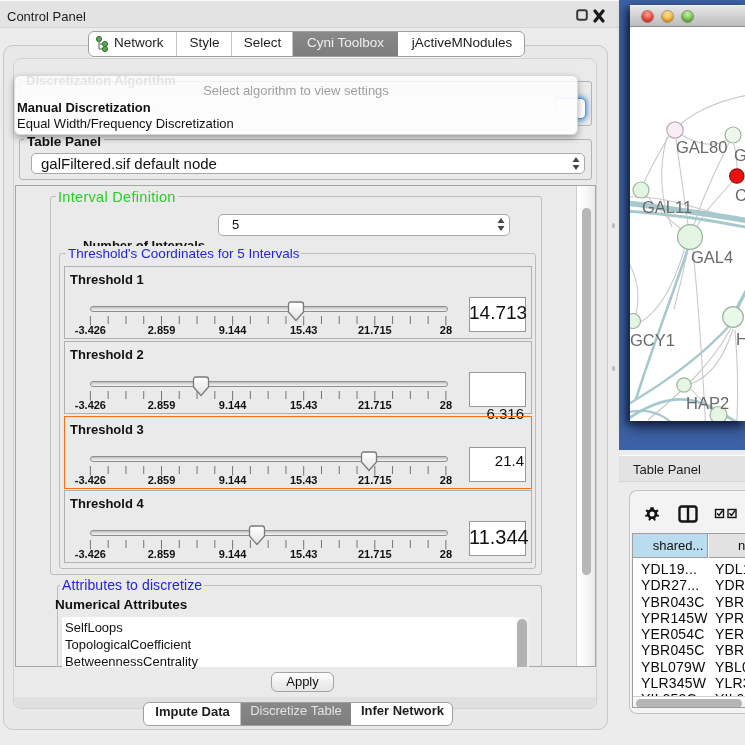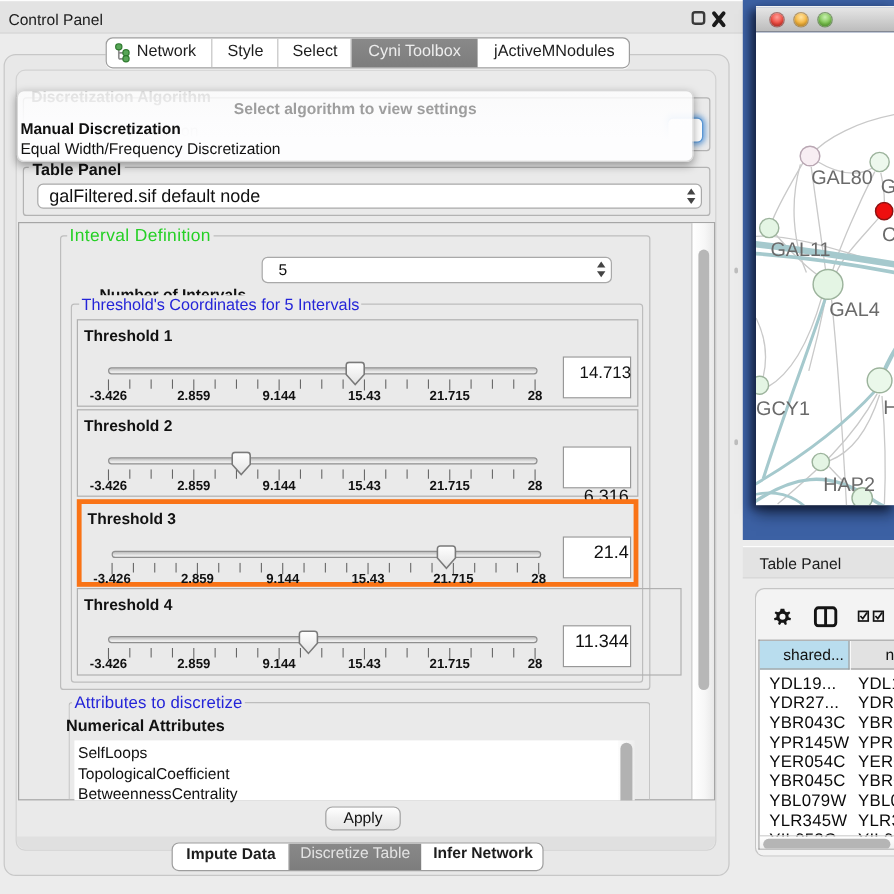--- a/index.html
+++ b/index.html
@@ -54,21 +54,21 @@
 <div class="abs" style="left:31px;top:153px;width:554px;height:21px;background:#fff;border:1px solid #a9a9a9;border-radius:5px;"></div>
 <div class="abs" style="left:41px;top:155px;font-size:15px;color:#111;">galFiltered.sif default node</div>
 <svg class="abs" style="left:570px;top:156px;" width="12" height="15" viewBox="0 0 12 15">
   <path d="M6 1 L9.5 6 L2.5 6 Z" fill="#444"></path>
   <path d="M6 14 L9.5 9 L2.5 9 Z" fill="#444"></path>
 </svg>
 
 <div class="abs" style="left:41px;top:101px;font-size:13px;color:#4a4a4a;">Manual Discretization</div>
 
 <div class="abs" style="left:14px;top:75px;width:564px;height:60px;background:linear-gradient(rgba(255,255,255,.78), rgba(253,253,254,.96) 45%, #fdfdfe 70%);border:1px solid #d8d8d8;border-radius:6px;box-shadow:0 3px 7px rgba(0,0,0,.35);"></div>
-<div class="abs" style="left:14px;top:83px;width:564px;text-align:center;font-size:13px;font-weight:bold;color:#9e9e9e;">Select algorithm to view settings</div>
+<div class="abs" style="left:14px;top:83px;width:564px;text-align:center;font-size:13px;font-weight:normal;color:#9e9e9e;">Select algorithm to view settings</div>
 <div class="abs b13" style="left:17px;top:100px;">Manual Discretization</div>
 <div class="abs" style="left:17px;top:116px;font-size:13px;color:#111;">Equal Width/Frequency Discretization</div>
 
 <div class="abs" style="left:15px;top:185px;width:581px;height:482px;border:1px solid #a6a6a6;background:#eaeaea;"></div>
 
 <div class="abs" style="left:576px;top:186px;width:19px;height:480px;background:linear-gradient(to right,#ffffff,#f7f7f7 55%,#e9e9e9);border-left:1px solid #cccccc;"></div>
 <div class="abs" style="left:582px;top:208px;width:9px;height:367px;background:#b7b7b7;border-radius:5px;"></div>
 
 <div class="abs" style="left:50px;top:196px;width:492px;height:379px;border:1px solid #bdbdbd;border-radius:3px;"></div>
 <div class="abs" style="left:56px;top:189px;font-size:14.5px;letter-spacing:.3px;color:#25d025;background:#eaeaea;padding:0 2px;">Interval Definition</div>
@@ -121,21 +121,21 @@
         <path d="M 4,1 L 14,1 Q 16.5,1 16.5,3.5 L 16.5,11 L 9,19.5 L 1.5,11 L 1.5,3.5 Q 1.5,1 4,1 Z" fill="url(#tg0)" stroke="#7a7a7a" stroke-width="1.3"></path>
         <defs>
           <linearGradient id="tg0" x1="0" y1="0" x2="0" y2="1">
             <stop offset="0" stop-color="#ffffff"></stop>
             <stop offset="1" stop-color="#e3e3e3"></stop>
           </linearGradient>
         </defs>
       </svg>
     </div>
     <div class="abs" style="left:469px;top:297px;width:57px;height:35px;background:#fff;border:1px solid #989898;"></div>
-    <div class="abs" style="left:469px;top:302px;width:44px;text-align:right;font-size:14px;color:#111;padding-left:14px;">14.713</div>
+    <div class="abs" style="left:469px;top:302px;width:44px;text-align:right;font-size:19px;color:#111;">14.713</div>
     <div class="abs" style="left:64px;top:341px;width:468px;height:73px;border:1px solid #b0b0b0;">
       <div class="abs b13" style="left:5px;top:5px;">Threshold 2</div>
       <div class="abs" style="left:25px;top:39px;width:358px;height:6px;border:1px solid #8f8f8f;border-radius:4px;background:linear-gradient(#bdbdbd,#e9e9e9 70%,#f0f0f0);"></div>
       <svg class="abs" style="left:0;top:49px;" width="410" height="12" viewBox="0 0 410 12">
         <line x1="25.4" y1="0" x2="25.4" y2="9.5" stroke="#666" stroke-width="0.9"></line>
         <line x1="43.175" y1="0" x2="43.175" y2="8" stroke="#666" stroke-width="0.9"></line>
         <line x1="60.949999999999996" y1="0" x2="60.949999999999996" y2="8" stroke="#666" stroke-width="0.9"></line>
         <line x1="78.725" y1="0" x2="78.725" y2="8" stroke="#666" stroke-width="0.9"></line>
         <line x1="96.5" y1="0" x2="96.5" y2="9.5" stroke="#666" stroke-width="0.9"></line>
         <line x1="114.275" y1="0" x2="114.275" y2="8" stroke="#666" stroke-width="0.9"></line>
@@ -166,21 +166,21 @@
         <defs>
           <linearGradient id="tg1" x1="0" y1="0" x2="0" y2="1">
             <stop offset="0" stop-color="#ffffff"></stop>
             <stop offset="1" stop-color="#e3e3e3"></stop>
           </linearGradient>
         </defs>
       </svg>
     </div>
     <div class="abs" style="left:469px;top:372px;width:57px;height:35px;background:#fff;border:1px solid #989898;"></div>
     <div class="abs" style="left:469px;top:377px;width:55px;text-align:right;font-size:15px;color:#111;margin-top:28px;">6.316</div>
-    <div class="abs" style="left:64px;top:416px;width:468px;height:73px;border:4px solid #f97316;">
+    <div class="abs" style="left:64px;top:416px;width:468px;height:73px;border:1px solid #f97316;">
       <div class="abs b13" style="left:5px;top:5px;">Threshold 3</div>
       <div class="abs" style="left:25px;top:39px;width:358px;height:6px;border:1px solid #8f8f8f;border-radius:4px;background:linear-gradient(#bdbdbd,#e9e9e9 70%,#f0f0f0);"></div>
       <svg class="abs" style="left:0;top:49px;" width="410" height="12" viewBox="0 0 410 12">
         <line x1="25.4" y1="0" x2="25.4" y2="9.5" stroke="#666" stroke-width="0.9"></line>
         <line x1="43.175" y1="0" x2="43.175" y2="8" stroke="#666" stroke-width="0.9"></line>
         <line x1="60.949999999999996" y1="0" x2="60.949999999999996" y2="8" stroke="#666" stroke-width="0.9"></line>
         <line x1="78.725" y1="0" x2="78.725" y2="8" stroke="#666" stroke-width="0.9"></line>
         <line x1="96.5" y1="0" x2="96.5" y2="9.5" stroke="#666" stroke-width="0.9"></line>
         <line x1="114.275" y1="0" x2="114.275" y2="8" stroke="#666" stroke-width="0.9"></line>
         <line x1="132.04999999999998" y1="0" x2="132.04999999999998" y2="8" stroke="#666" stroke-width="0.9"></line>
@@ -210,21 +210,21 @@
         <defs>
           <linearGradient id="tg2" x1="0" y1="0" x2="0" y2="1">
             <stop offset="0" stop-color="#ffffff"></stop>
             <stop offset="1" stop-color="#e3e3e3"></stop>
           </linearGradient>
         </defs>
       </svg>
     </div>
     <div class="abs" style="left:469px;top:447px;width:57px;height:35px;background:#fff;border:1px solid #989898;"></div>
     <div class="abs" style="left:469px;top:452px;width:55px;text-align:right;font-size:15px;color:#111;">21.4</div>
-    <div class="abs" style="left:64px;top:490px;width:504px;height:73px;border:1px solid #b0b0b0;">
+    <div class="abs" style="left:64px;top:490px;width:468px;height:73px;border:1px solid #b0b0b0;">
       <div class="abs b13" style="left:5px;top:5px;">Threshold 4</div>
       <div class="abs" style="left:25px;top:39px;width:358px;height:6px;border:1px solid #8f8f8f;border-radius:4px;background:linear-gradient(#bdbdbd,#e9e9e9 70%,#f0f0f0);"></div>
       <svg class="abs" style="left:0;top:49px;" width="410" height="12" viewBox="0 0 410 12">
         <line x1="25.4" y1="0" x2="25.4" y2="9.5" stroke="#666" stroke-width="0.9"></line>
         <line x1="43.175" y1="0" x2="43.175" y2="8" stroke="#666" stroke-width="0.9"></line>
         <line x1="60.949999999999996" y1="0" x2="60.949999999999996" y2="8" stroke="#666" stroke-width="0.9"></line>
         <line x1="78.725" y1="0" x2="78.725" y2="8" stroke="#666" stroke-width="0.9"></line>
         <line x1="96.5" y1="0" x2="96.5" y2="9.5" stroke="#666" stroke-width="0.9"></line>
         <line x1="114.275" y1="0" x2="114.275" y2="8" stroke="#666" stroke-width="0.9"></line>
         <line x1="132.04999999999998" y1="0" x2="132.04999999999998" y2="8" stroke="#666" stroke-width="0.9"></line>
@@ -253,21 +253,21 @@
         <path d="M 4,1 L 14,1 Q 16.5,1 16.5,3.5 L 16.5,11 L 9,19.5 L 1.5,11 L 1.5,3.5 Q 1.5,1 4,1 Z" fill="url(#tg3)" stroke="#7a7a7a" stroke-width="1.3"></path>
         <defs>
           <linearGradient id="tg3" x1="0" y1="0" x2="0" y2="1">
             <stop offset="0" stop-color="#ffffff"></stop>
             <stop offset="1" stop-color="#e3e3e3"></stop>
           </linearGradient>
         </defs>
       </svg>
     </div>
     <div class="abs" style="left:469px;top:521px;width:57px;height:35px;background:#fff;border:1px solid #989898;"></div>
-    <div class="abs" style="left:469px;top:526px;width:55px;text-align:right;font-size:15px;color:#111;">11.344</div>
+    <div class="abs" style="left:469px;top:526px;width:55px;text-align:right;font-size:20px;color:#111;">11.344</div>
   </div>
 
 <div class="abs" style="left:57px;top:585px;width:485px;height:82px;border:1px solid #bdbdbd;border-radius:3px 3px 0 0;border-bottom:none;"></div>
 <div class="abs" style="left:60px;top:577px;font-size:14px;letter-spacing:.1px;color:#2424d8;background:#eaeaea;padding:0 2px;">Attributes to discretize</div>
 <div class="abs b13" style="left:55px;top:597px;font-size:13.5px;">Numerical Attributes</div>
 
 <div class="abs" style="left:62px;top:617px;width:453px;height:50px;background:#fff;"></div>
 <div class="abs" style="left:65px;top:619px;font-size:13px;color:#111;line-height:17px;">SelfLoops<br>TopologicalCoefficient<br>BetweennessCentrality</div>
 <div class="abs" style="left:515px;top:617px;width:14px;height:50px;background:linear-gradient(to right,#fcfcfc,#ededed);"></div>
 <div class="abs" style="left:517px;top:619px;width:10px;height:48px;background:#b2b2b2;border-radius:5px 5px 0 0;"></div>

